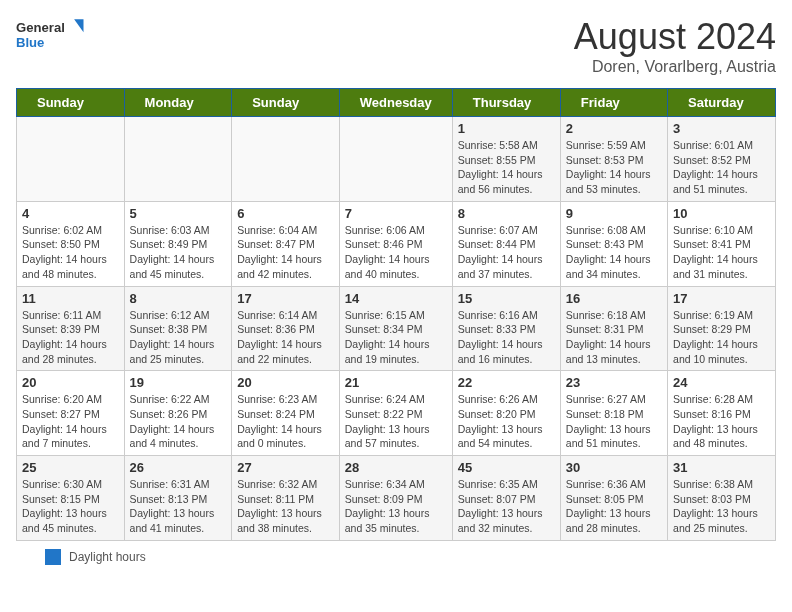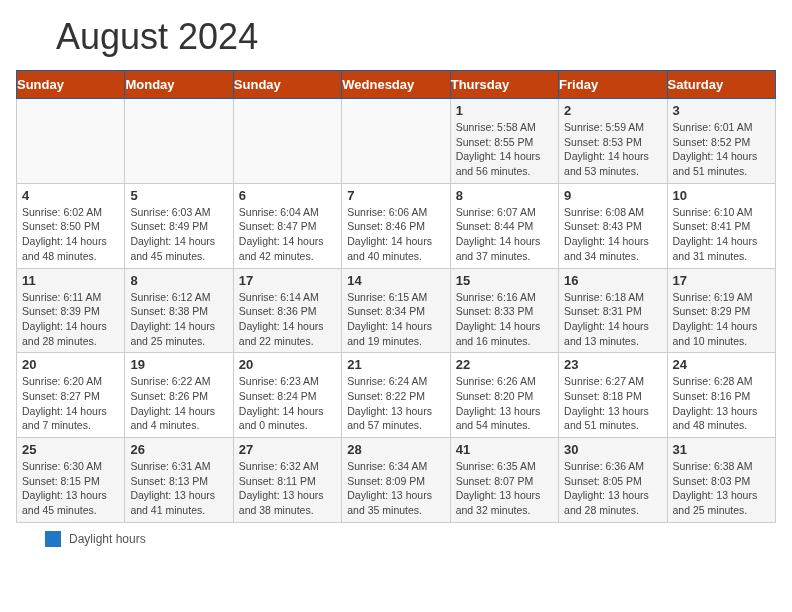--- a/index.html
+++ b/index.html
@@ -37,23 +37,23 @@
     .calendar-subtitle {
       font-size: 16px;
       color: #555;
     }
     .calendar-table {
       width: 100%;
       border-collapse: collapse;
       font-size: 11px;
     }
     .calendar-table thead th {
-      background-color: #c2410c;
+      background-color: #4d7c0f;
       color: #fff;
-      padding: 6px 0;
+      padding: 6px 20px;
       text-align: left;
       font-size: 13px;
       font-weight: bold;
       border: 1px solid #1a5fa0;
     }
     .calendar-table tbody td {
       border: 1px solid #ccc;
       vertical-align: top;
       padding: 4px 5px;
       width: calc(100% / 7);
@@ -95,22 +95,30 @@
       width: 16px;
       height: 16px;
       background: #2176c8;
       display: inline-block;
     }
   </style>
 </head>
 <body>
 
 <div class="header-area">
+  <div class="logo">
+    <svg class="logo-icon" viewBox="0 0 80 40" style="width: 75px; height: 40px;">
+  <text x="0" y="16" font-size="14" font-weight="bold" font-family="Arial" fill="#333">General</text>
+  <text x="0" y="32" font-size="14" font-weight="bold" font-family="Arial" fill="#2176c8">Blue</text>
+  <polygon points="62,2 72,2 72,16" fill="#2176c8"></polygon>
+</svg>
+  </div>
   <div class="title-area">
     <div class="calendar-title">August 2024</div>
+    <div class="calendar-subtitle">Doren, Vorarlberg, Austria</div>
   </div>
 </div>
 
 <table class="calendar-table">
   <thead>
     <tr>
     <th>Sunday</th>
         <th>Monday</th>
         <th>Sunday</th>
         <th>Wednesday</th>
@@ -239,21 +247,21 @@
         </td>
         <td>
           <span class="day-number">27</span>
           <div class="day-info">Sunrise: 6:32 AM<br>Sunset: 8:11 PM<br>Daylight: 13 hours<br>and 38 minutes.</div>
         </td>
         <td>
           <span class="day-number">28</span>
           <div class="day-info">Sunrise: 6:34 AM<br>Sunset: 8:09 PM<br>Daylight: 13 hours<br>and 35 minutes.</div>
         </td>
         <td>
-          <span class="day-number">41</span>
+          <span class="day-number">45</span>
           <div class="day-info">Sunrise: 6:35 AM<br>Sunset: 8:07 PM<br>Daylight: 13 hours<br>and 32 minutes.</div>
         </td>
         <td>
           <span class="day-number">30</span>
           <div class="day-info">Sunrise: 6:36 AM<br>Sunset: 8:05 PM<br>Daylight: 13 hours<br>and 28 minutes.</div>
         </td>
         <td>
           <span class="day-number">31</span>
           <div class="day-info">Sunrise: 6:38 AM<br>Sunset: 8:03 PM<br>Daylight: 13 hours<br>and 25 minutes.</div>
         </td>

